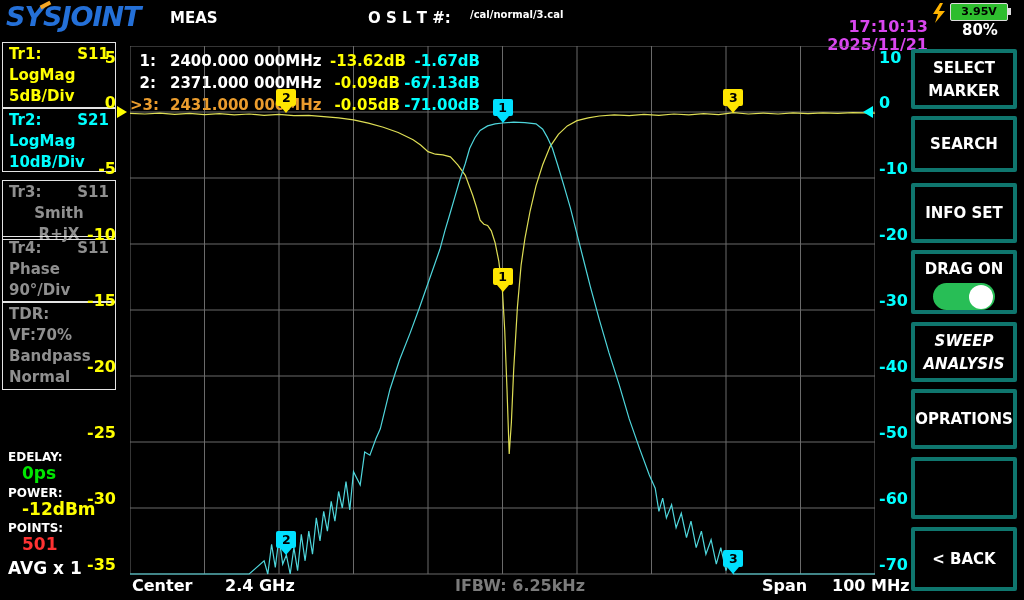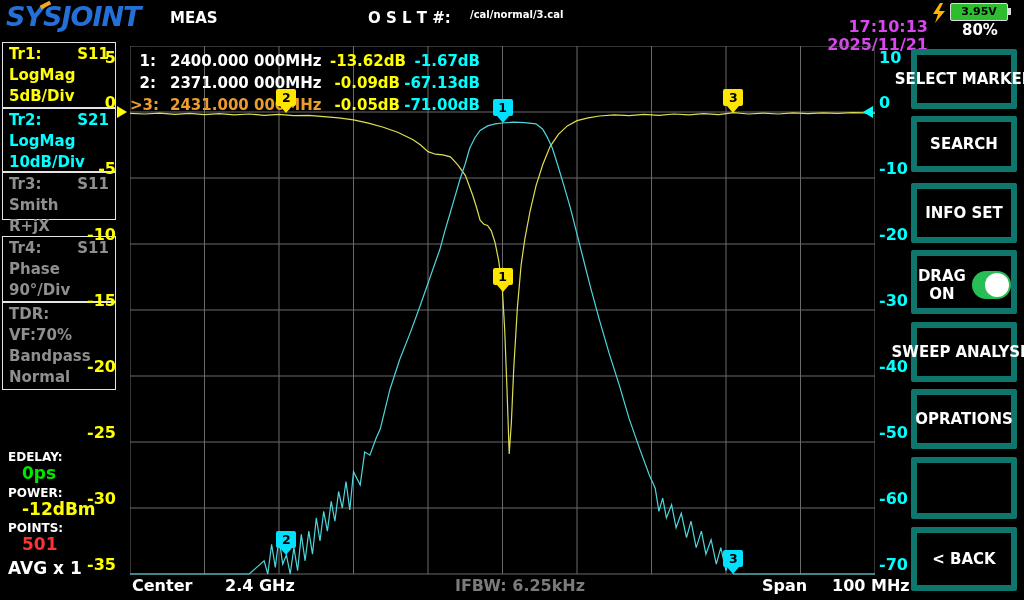--- a/index.html
+++ b/index.html
@@ -45,22 +45,22 @@
   
   .flag{position:absolute;width:20px;z-index:6;}
   .flag-box{width:20px;height:17px;border-radius:2px;color:#000;font-size:12.5px;font-weight:bold;
             text-align:center;line-height:17px;}
   .flag-tail{width:0;height:0;margin:0 auto;border-left:6px solid transparent;border-right:6px solid transparent;
              border-top:7px solid;}
   
   .bbar-t{top:576px;color:#fff;font-weight:bold;font-size:16px;}
   .ifbw{left:430px;top:576px;width:180px;text-align:center;color:#7b7b7b;font-weight:bold;font-size:16px;}
   
-  .btn{left:911px;width:106px;background:#000;border:6px solid #0f766e;border-radius:2px;box-sizing:border-box;
-       display:flex;flex-direction:row;align-items:center;justify-content:center;gap:5px;
+  .btn{left:911px;width:106px;background:#000;border:4px solid #0f766e;border-radius:2px;box-sizing:border-box;
+       display:flex;flex-direction:column;align-items:center;justify-content:center;gap:5px;
        color:#fff;font-weight:bold;font-size:15px;text-align:center;}
   .toggle{width:62px;height:28px;background:#28BE56;border-radius:14px;position:relative;}
   .knob{position:absolute;right:2px;top:2px;width:24px;height:24px;background:#fff;border-radius:50%;}
 </style>
 </head>
 <body>
 
 <div class="stage">
 
   <div class="abs logo">SYSJOINT</div>
@@ -88,21 +88,21 @@
     <div class="tline c-yellow">5dB/Div</div>
   </div>
   <div class="abs tbox" style="top:108px;height:64px;">
     <div class="trow c-cyan">
         <span>Tr2:</span>
         <span>S21</span>
       </div>
     <div class="tline c-cyan">LogMag</div>
     <div class="tline c-cyan">10dB/Div</div>
   </div>
-  <div class="abs tbox" style="top:172px;height:48px;">
+  <div class="abs tbox" style="top:180px;height:60px;text-align:center;">
     <div class="trow c-gray">
         <span>Tr3:</span>
         <span>S11</span>
       </div>
     <div class="tline c-gray">Smith</div>
     <div class="tline c-gray">R+jX</div>
   </div>
   <div class="abs tbox" style="top:236px;height:66px;">
     <div class="trow c-gray">
         <span>Tr4:</span>
@@ -239,21 +239,21 @@
   </div>
   <div class="abs btn" style="top:183px;height:60px;">
     <div>INFO SET</div>
   </div>
   <div class="abs btn" style="top:250px;height:64px;justify-content:flex-start;padding-top:6px;">
     <div>DRAG ON</div>
     <div class="toggle">
       <div class="knob"></div>
     </div>
   </div>
-  <div class="abs btn" style="top:322px;height:60px;">
+  <div class="abs btn" style="top:322px;height:60px;font-style:italic;">
     <div>SWEEP</div>
     <div>ANALYSIS</div>
   </div>
   <div class="abs btn" style="top:389px;height:60px;">
     <div>OPRATIONS</div>
   </div>
   <div class="abs btn" style="top:457px;height:62px;"></div>
   <div class="abs btn" style="top:527px;height:64px;">
     <div>&lt; BACK</div>
   </div>

